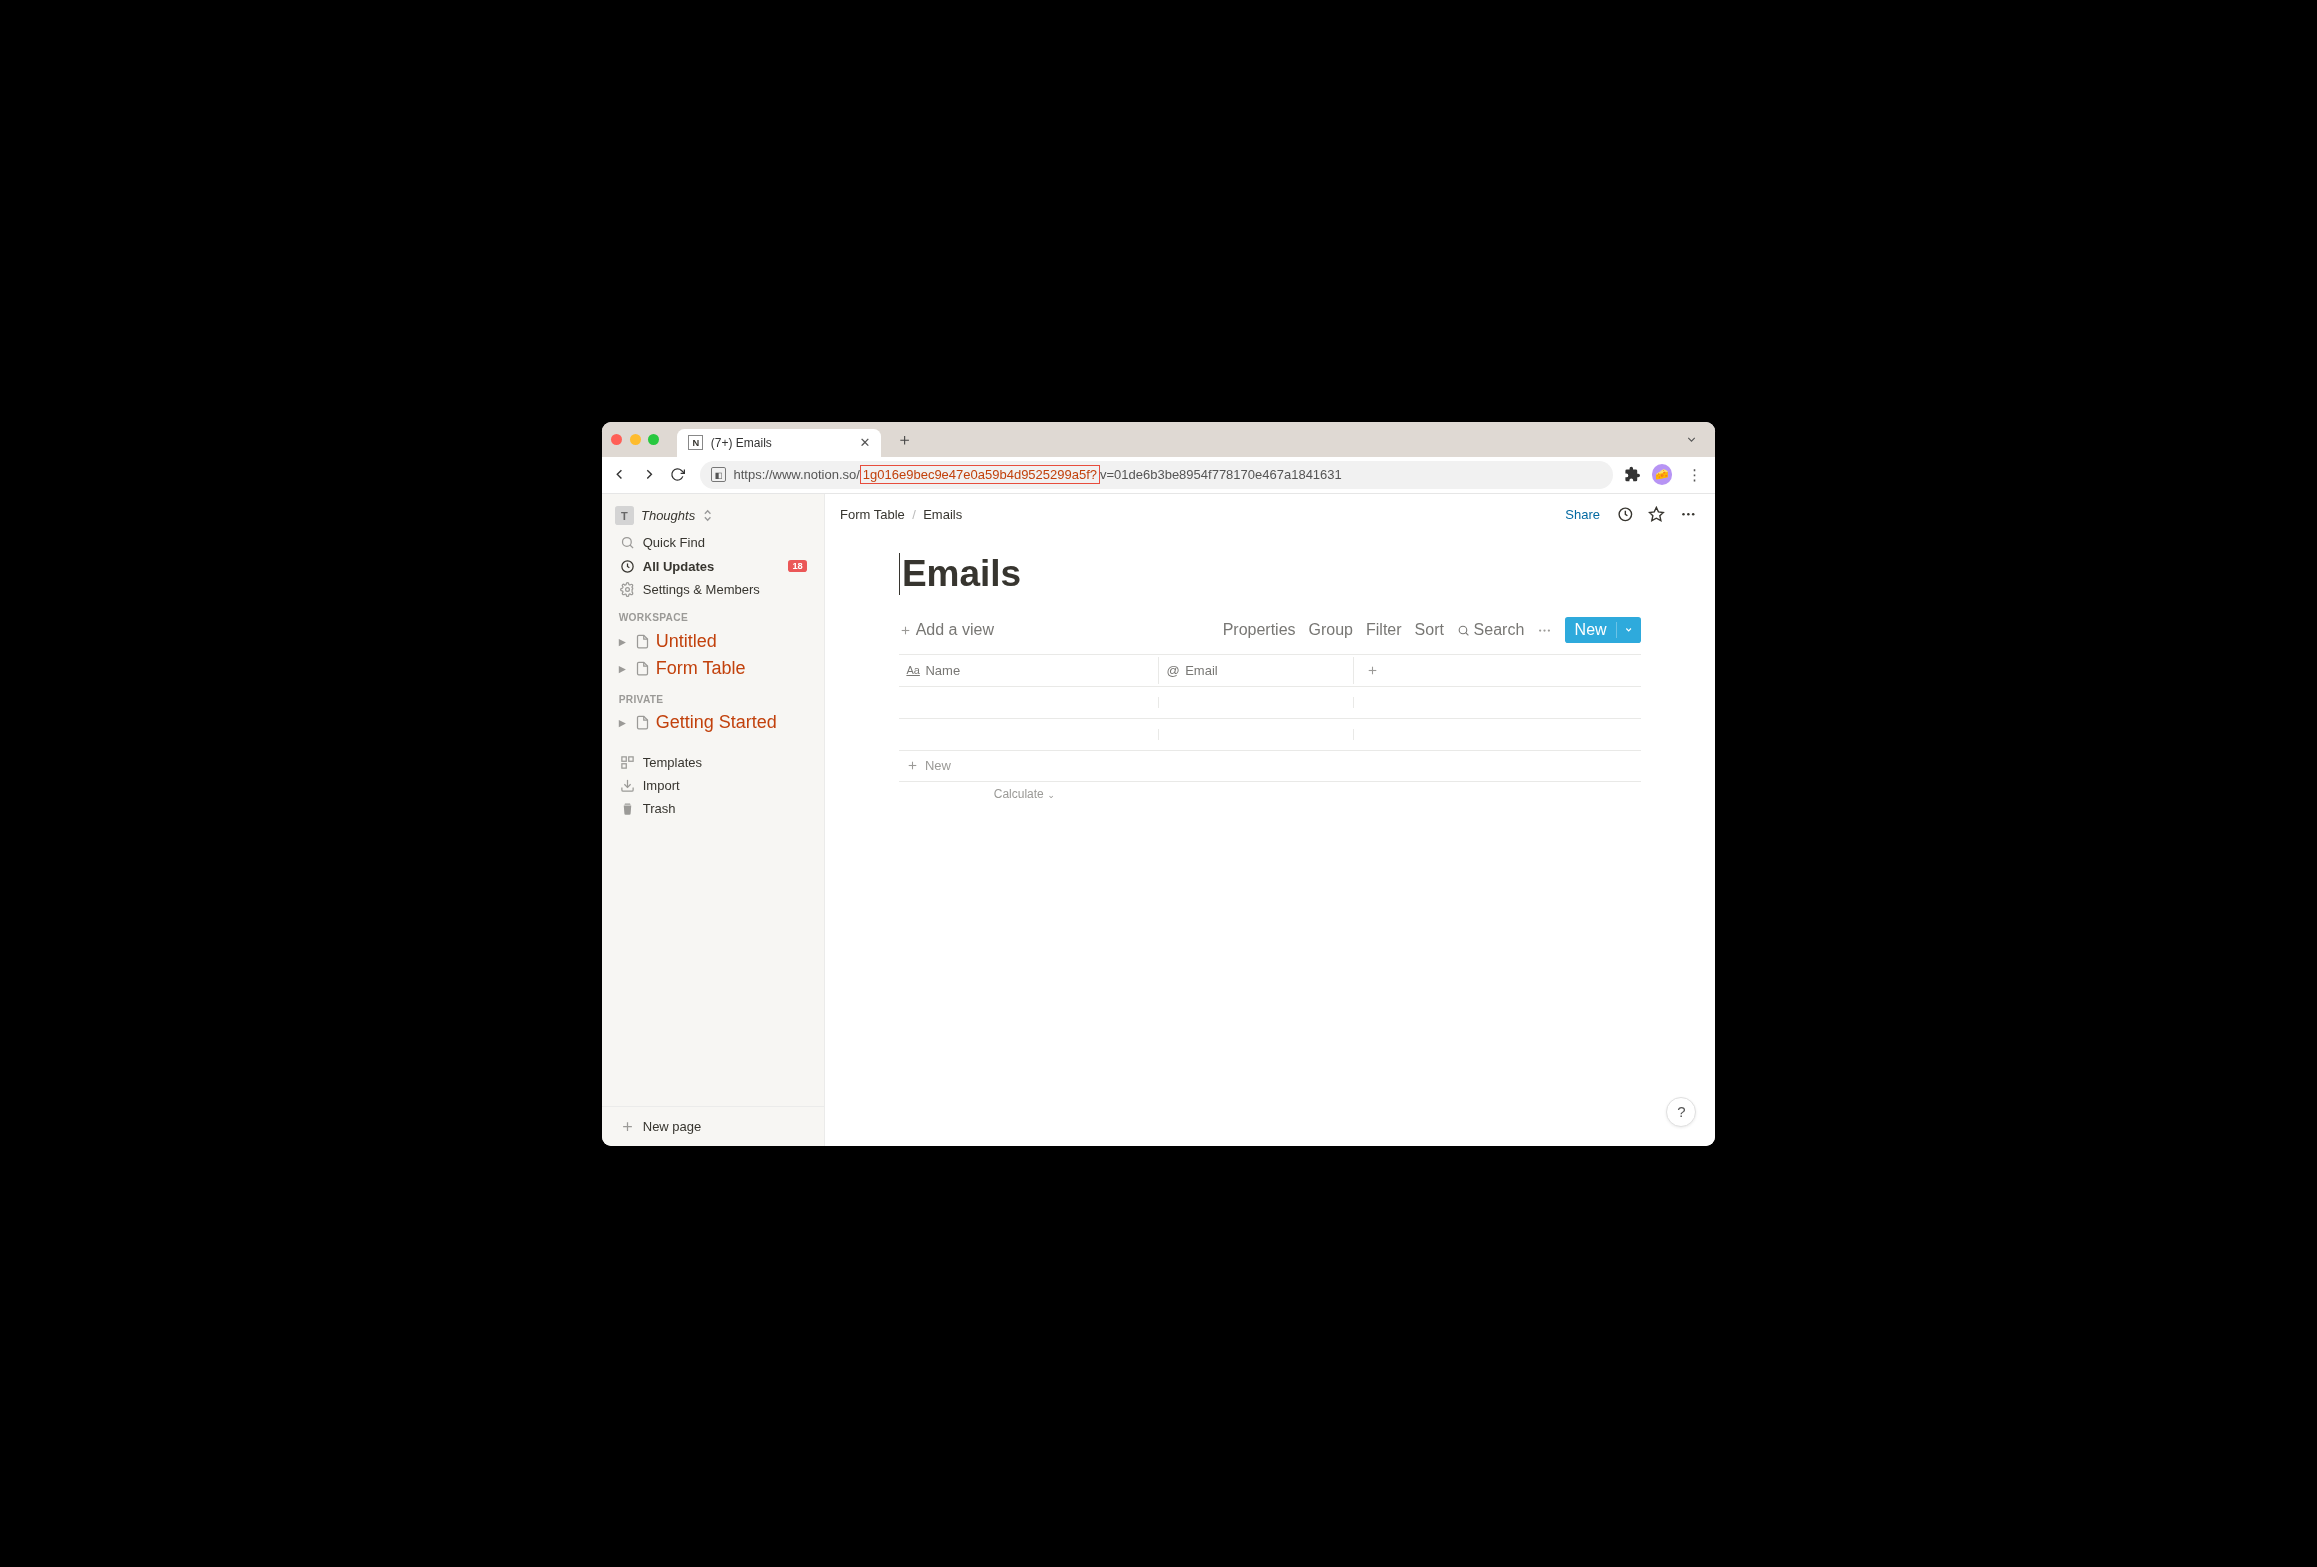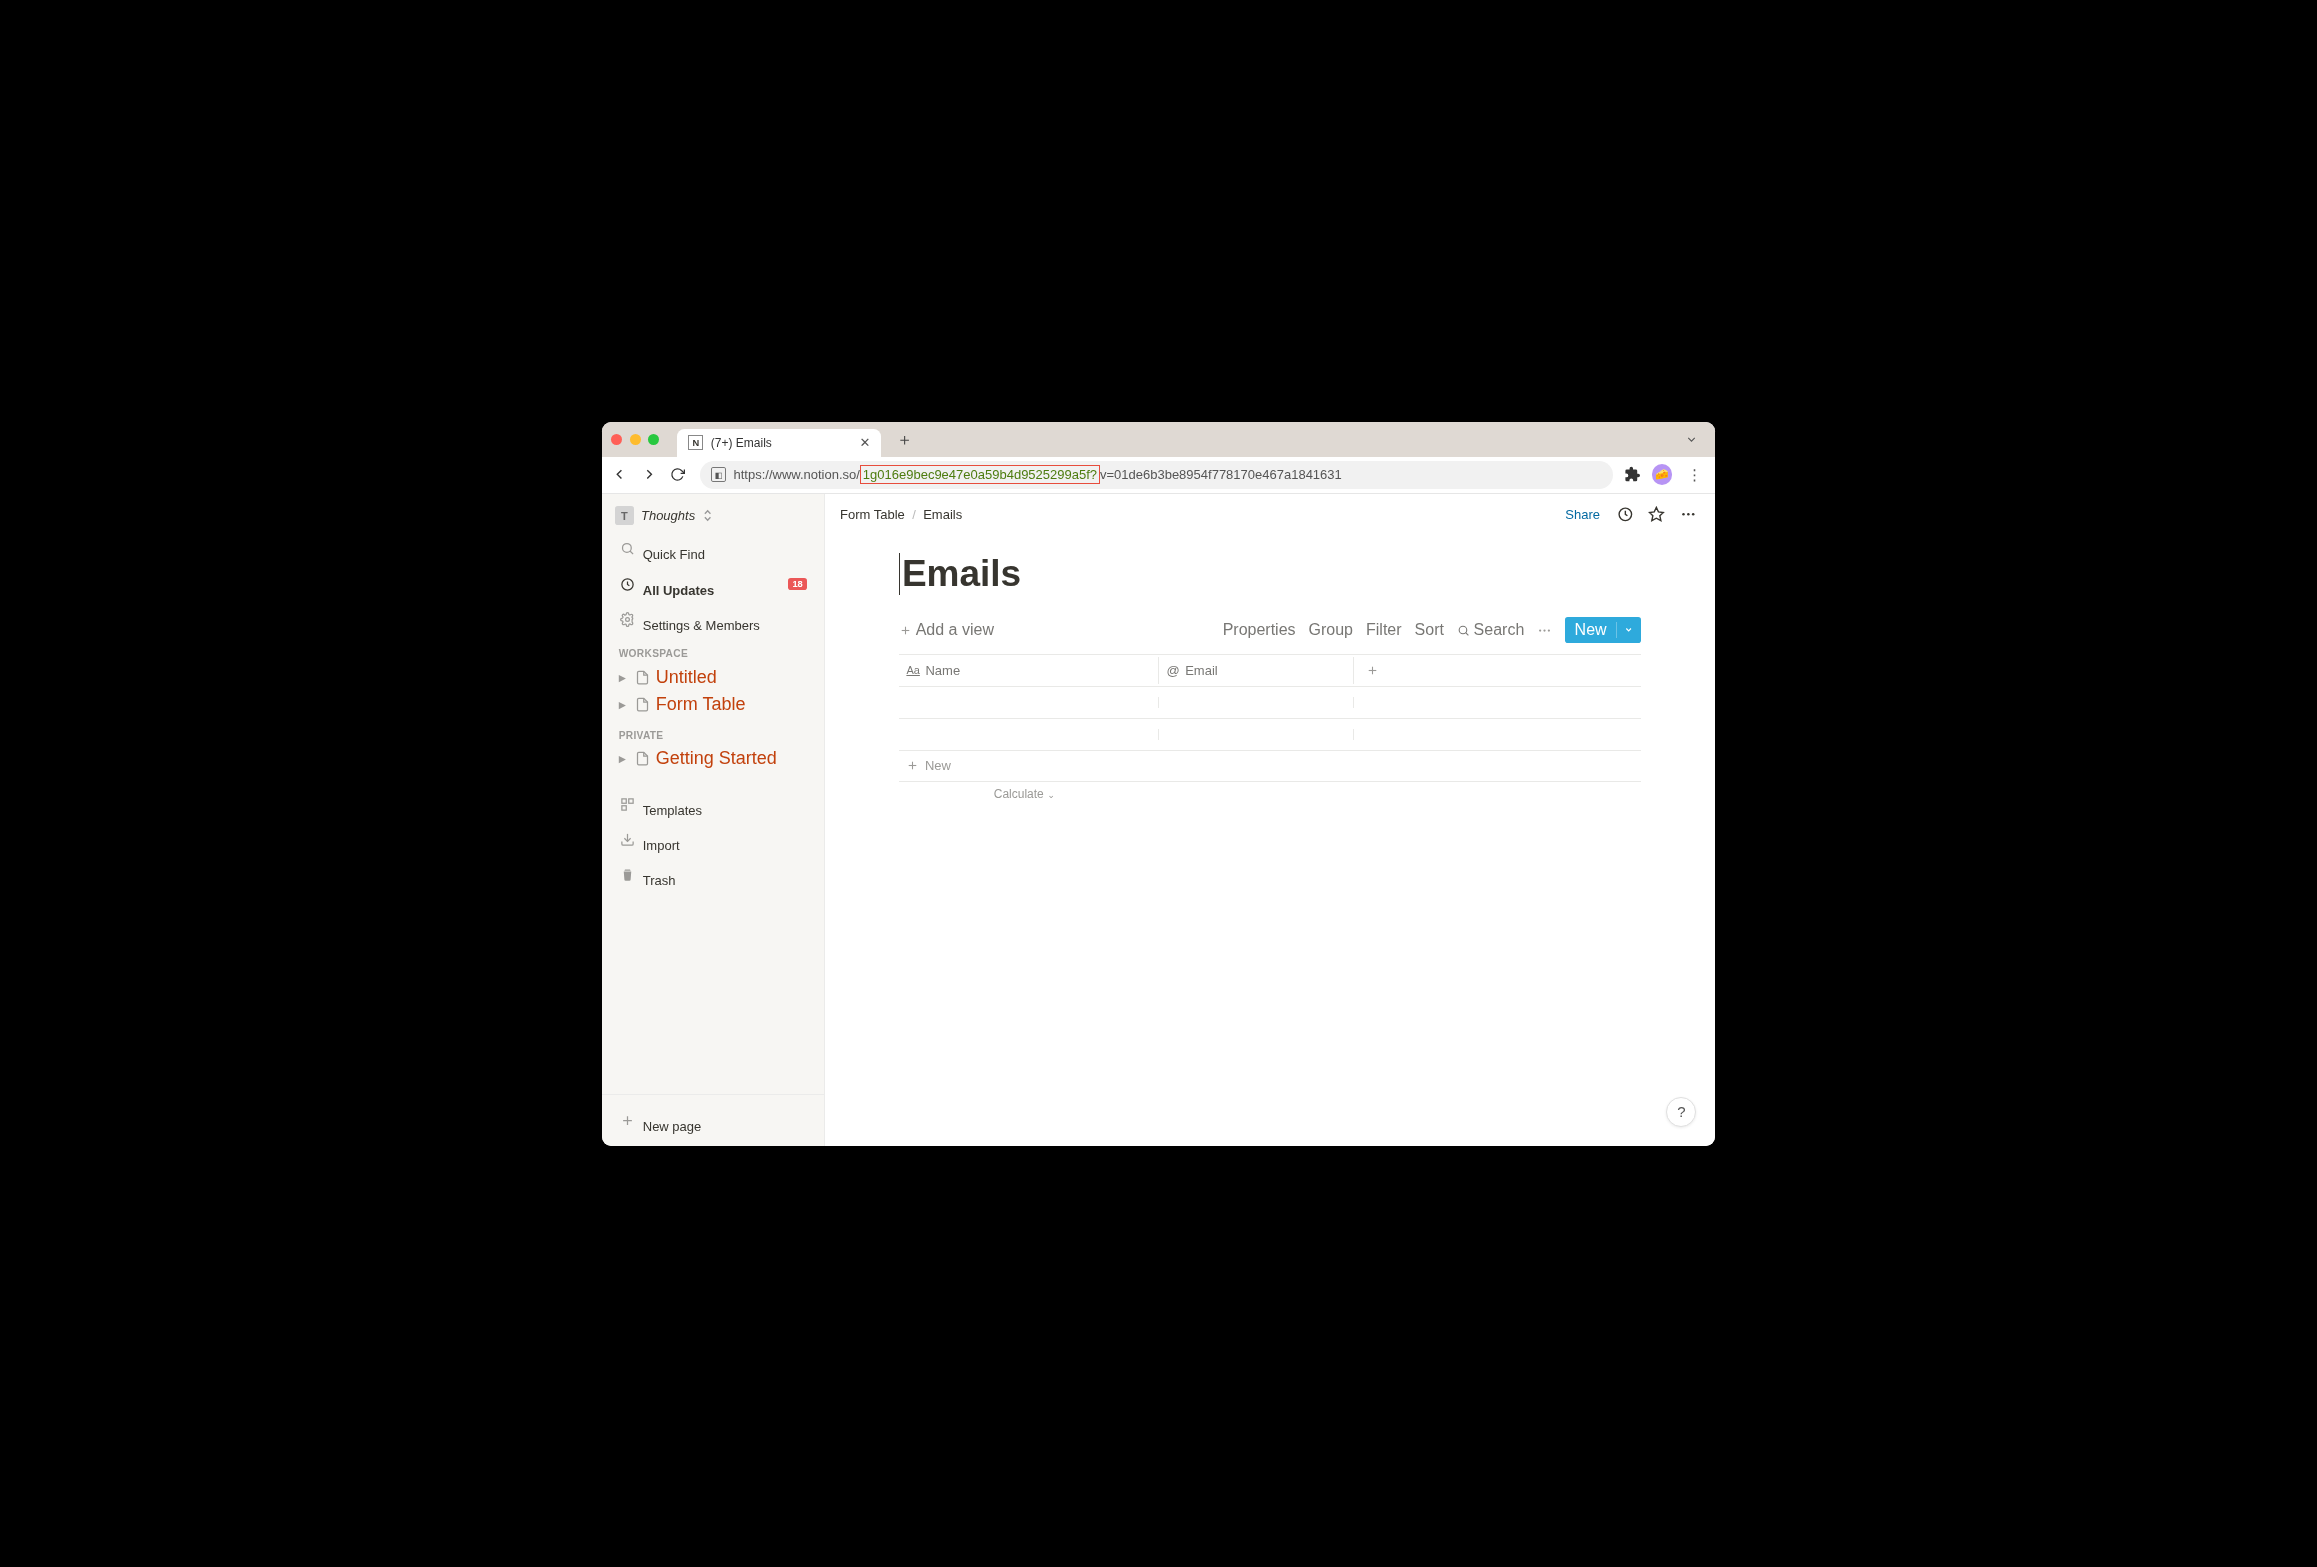--- a/index.html
+++ b/index.html
@@ -86,21 +86,21 @@
     width: 15px; height: 15px;
     border: 0.9px solid #777;
     border-radius: 1.9px;
     display: flex; align-items: center; justify-content: center;
     font-size: 8.3px; color: #555;
   }
   .url-text { font-size: 13px; color: #555; white-space: nowrap; }
   .url-highlight {
     border: 1.9px solid #e74c3c;
     padding: 0.9px 1.9px;
-    color: #4d7c0f;
+    color: #c2410c;
   }
   .ext-icon { width: 16.7px; height: 16.7px; color: #333; cursor: pointer; }
   .avatar {
     width: 20.4px; height: 20.4px; border-radius: 50%;
     background: #b794f4;
     display: flex; align-items: center; justify-content: center;
     font-size: 11px;
   }
   .menu-dots { color: #555; cursor: pointer; padding: 0 3.7px; font-size:15px; }
   
@@ -132,21 +132,21 @@
   .ws-name { font-weight: 500; font-size: 13px; font-style: italic; }
   .ws-chevrons { color: #999; font-size: 10.2px; }
   .sb-row {
     display: flex; align-items: center;
     padding: 3.7px 9.3px; gap: 7.4px;
     cursor: pointer;
     border-radius: 2.8px;
     margin: 0.9px 3.7px;
   }
   .sb-icon { width: 16.7px; color: #9b9a97; display:flex; align-items:center; justify-content:center; }
-  .sb-label { flex: 1; font-size: 13px; color: #37352f; margin-top: 12px; }
+  .sb-label { flex: 1; font-size: 13px; color: #37352f; }
   .sb-row.bold .sb-label { font-weight: 600; }
   .badge {
     background: #eb5757; color: #fff;
     font-size: 9.3px; font-weight: 600;
     border-radius: 2.8px; padding: 0.9px 4.6px;
   }
   .sb-section {
     font-size: 10.2px; font-weight: 600;
     color: #9b9a97;
     padding: 11px 13px 3.7px;

